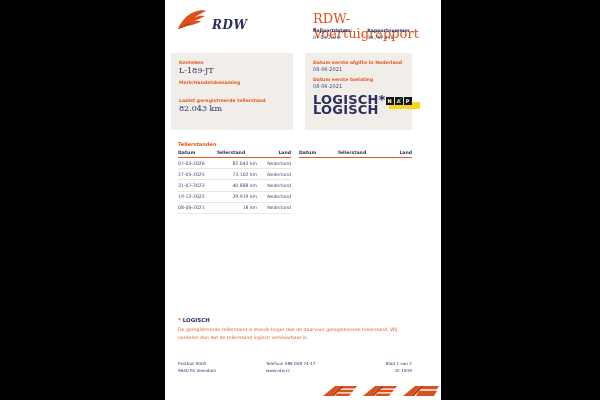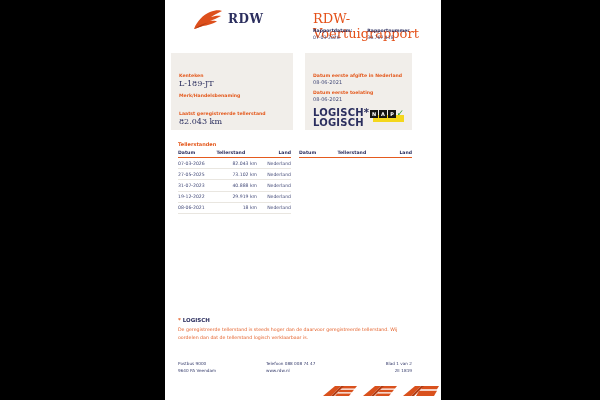--- a/index.html
+++ b/index.html
@@ -5,45 +5,45 @@
   * { margin:0; padding:0; box-sizing:border-box; }
   html,body { width:600px; height:400px; overflow:hidden; }
   body { font-family:"DejaVu Sans", sans-serif; }
 
   .stage { position:relative; width:600px; height:400px; background:#000; }
 
   .page { position:absolute; left:165px; top:0; width:276px; height:400px;
           background:#ffffff; overflow:hidden; }
 
   
-  .logo-wrap { position:absolute; left:28px; top:8px; display:flex; align-items:center; }
+  .logo-wrap { position:absolute; left:12px; top:8px; display:flex; align-items:flex-end;font-style:italic; }
   .logo-icon { width:30px; height:24px; display:block; }
   .logo-text { font-family:"DejaVu Serif", serif; font-weight:bold; font-size:12px;
                color:#2b2e5e; letter-spacing:0.5px; margin-left:5px; margin-top:-2px; }
 
   .doc-title { position:absolute; left:148px; top:11px;
                font-family:"DejaVu Serif", serif; font-weight:normal;
                font-size:13px; color:#e45119; }
   .meta { position:absolute; left:148px; top:28px; display:flex; gap:15px; }
   .meta-label { font-size:4.6px; font-weight:bold; color:#2b2e5e; line-height:6px; }
   .meta-value { font-size:4.6px; color:#434a78; line-height:6px; margin-top:1px; }
 
   
-  .panel { position:absolute; top:53px; background:#f1eeea; padding:20px 8px; }
+  .panel { position:absolute; top:53px; background:#f1eeea; padding:7px 8px; }
   .panel-left  { left:6px;  width:122px; height:77px; }
   .panel-right { left:140px; width:107px; height:77px; }
 
   .f-label { font-size:4.6px; font-weight:bold; color:#e45a1e; line-height:6px; }
   .f-value-big { font-family:"DejaVu Serif", serif; font-size:8px; color:#2b2e5e;
                  line-height:10px; margin-bottom:4px; }
   .f-value-sm  { font-size:5px; color:#434a78; line-height:7px; margin-bottom:4px; }
   .gap-top { margin-top:12px; }
 
   .oordeel-row { margin-top:5px; display:flex; justify-content:space-between; align-items:flex-start; }
-  .oordeel-text { font-size:10px; font-weight:bold; color:#2b2e5e; line-height:10px; letter-spacing:0.2px; }
+  .oordeel-text { font-size:13px; font-weight:bold; color:#2b2e5e; line-height:10px; letter-spacing:0.2px; }
 
   
   .nap { position:relative; width:34px; height:14px; margin-top:2px; }
   .nap-yellow { position:absolute; left:3px; top:5px; width:31px; height:7px; background:#f4d71c; }
   .nap-squares { position:absolute; left:0; top:0; display:flex; gap:1px; }
   .nap-sq { width:8px; height:8px; background:#141414; color:#ffffff; font-size:5px;
             font-weight:bold; display:flex; align-items:center; justify-content:center; }
   .nap-check { position:absolute; right:0; top:-2px; color:#2f9e37; font-size:9px; font-weight:bold; }
 
   

